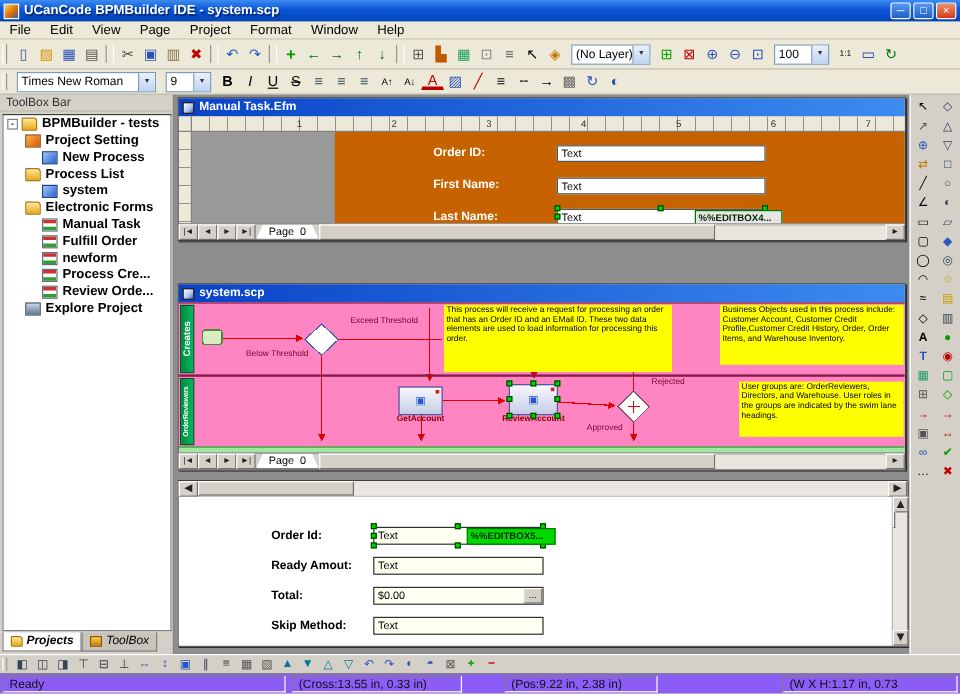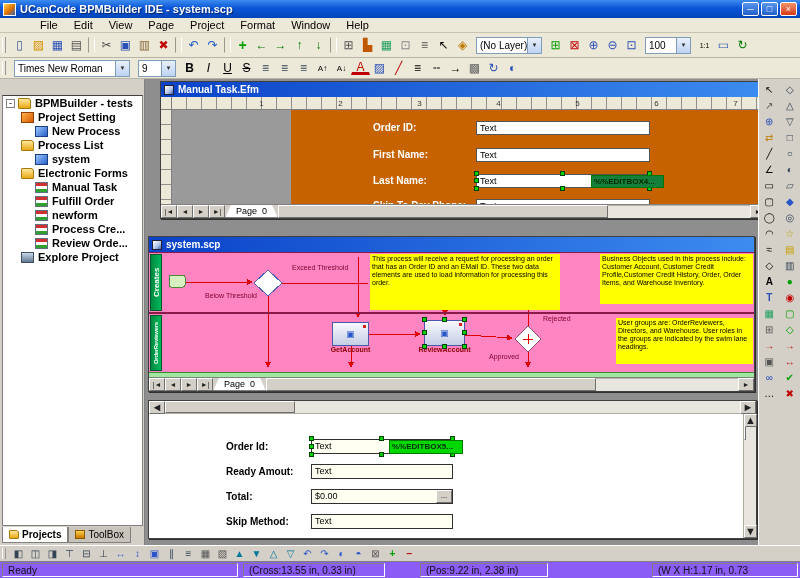--- a/index.html
+++ b/index.html
@@ -9,21 +9,21 @@
 
 .titlebar{position:absolute;left:0;top:0;width:800px;height:18px;background:linear-gradient(180deg,#3C8CF0 0%,#0A55D8 45%,#0345B8 100%);display:flex;align-items:center;padding:0 3px;}
 .app-icon{width:13px;height:13px;background:linear-gradient(135deg,#FFD24A 0%,#E07000 55%,#2A60C0 100%);border:1px solid #fff;margin-right:4px;flex:none;}
 .title-text{color:#fff;font-weight:bold;font-size:11px;text-shadow:1px 1px 1px #00256e;flex:1;white-space:nowrap;overflow:hidden;}
 .tb-btns{display:flex;gap:2px;flex:none;}
 .tb-btns span{width:17px;height:14px;font-size:9px;line-height:12px;text-align:center;color:#fff;border:1px solid #fff;border-radius:2px;cursor:default;}
 .tbtn-min,.tbtn-max{background:linear-gradient(180deg,#5A96F0,#2060C8);}
 .tbtn-close{background:linear-gradient(180deg,#F0926A,#D63A1A);}
 
 
-.menubar{position:absolute;left:0;top:18px;width:800px;height:15px;background:#ECE9D8;display:flex;align-items:center;border-bottom:1px solid #C8C4B4;padding-left:32px;}
+.menubar{position:absolute;left:0;top:18px;width:800px;height:15px;background:#ECE9D8;display:flex;align-items:center;border-bottom:1px solid #C8C4B4;}
 .menu-item{padding:0 8px;height:15px;line-height:15px;color:#000;}
 
 
 .toolbar{position:absolute;background:#ECE9D8;display:flex;align-items:center;border-bottom:1px solid #B8B4A8;}
 .toolbar1{left:0;top:33px;width:800px;height:25px;}
 .toolbar2{left:0;top:58px;width:800px;height:21px;}
 .grip{width:4px;height:70%;border-left:1px solid #fff;border-right:1px solid #999;margin:0 4px 0 2px;flex:none;}
 .tb-icons{display:flex;align-items:center;flex:none;}
 .tbi{width:19px;height:19px;display:inline-flex;align-items:center;justify-content:center;font-size:12px;border:1px solid transparent;cursor:default;overflow:hidden;}
 .combo{display:inline-flex;align-items:center;background:#fff;border:1px solid #7F9DB9;height:17px;font-size:10px;margin:0 4px;flex:none;}
@@ -43,52 +43,52 @@
 .lv1{padding-left:18px;}
 .lv2{padding-left:32px;}
 .expander{width:9px;height:9px;border:1px solid #808080;background:#fff;font-size:9px;line-height:7px;text-align:center;margin-right:3px;flex:none;font-weight:normal;}
 .ti{width:13px;height:11px;margin-right:4px;flex:none;}
 .ti-folder{background:linear-gradient(180deg,#FFE89C,#E8A817);border:1px solid #A87808;border-radius:1px 3px 1px 1px;}
 .ti-setting{background:linear-gradient(135deg,#FFB24A,#D85800);border:1px solid #904000;}
 .ti-process{background:linear-gradient(135deg,#9CC8FF,#2860C8);border:1px solid #1A3C80;}
 .ti-form{background:#fff;border:1px solid #607080;box-shadow:inset 0 -3px 0 #30A030,inset 0 3px 0 #D03030;}
 .ti-explore{background:linear-gradient(180deg,#C8D8E8,#607890);border:1px solid #405060;}
 .ti-toolbox{background:linear-gradient(180deg,#FFD24A,#C87800);border:1px solid #905800;}
-.panel-tabs{position:absolute;left:2px;bottom:2px;height:16px;display:flex;}
+.panel-tabs{position:absolute;left:2px;bottom:2px;height:16px;display:flex;font-style:italic;}
 .ltab{display:flex;align-items:center;gap:3px;padding:0 6px;font-size:10px;border:1px solid #808080;border-top:none;background:#C8C4BC;color:#000;cursor:default;}
 .ltab.active{background:#fff;font-weight:bold;}
 .ltab .ti{width:10px;height:9px;margin-right:0;}
 
 
 .mdi{position:absolute;left:145px;top:79px;width:613px;height:466px;background:#8E8E8E;overflow:hidden;}
 .win{position:absolute;background:#D4D0C8;border:1px solid #404040;box-shadow:1px 1px 0 #303030;}
 .ctitle{position:absolute;left:0;top:0;right:0;height:15px;background:linear-gradient(90deg,#0A42C8,#3C8CF0);display:flex;align-items:center;padding:0 3px;gap:4px;}
 .ctext{color:#fff;font-weight:bold;font-size:10px;white-space:nowrap;}
 .cicon{width:10px;height:10px;background:linear-gradient(135deg,#FFF,#B0C4E8 60%,#4060B0);border:1px solid #223;flex:none;}
 
 
 .pagerow{position:absolute;left:0;bottom:0;right:0;height:14px;background:#D4D0C8;border-top:1px solid #808080;display:flex;align-items:stretch;font-size:7px;}
 .navbtn{width:16px;background:#D4D0C8;border:1px solid;border-color:#fff #707070 #707070 #fff;text-align:center;line-height:12px;color:#222;flex:none;cursor:default;}
 .pagetab{background:#fff;border:1px solid #808080;border-top:none;padding:0 10px;font-size:9px;line-height:12px;white-space:pre;clip-path:polygon(6px 0,calc(100% - 6px) 0,100% 100%,0 100%);flex:none;}
 .hthumb{width:330px;background:#D4D0C8;border:1px solid;border-color:#fff #707070 #707070 #fff;flex:none;}
 .htrack{flex:1;background:#E8E6DE;border-top:1px solid #B8B4A8;}
 
 
-.win1{left:15px;top:2px;width:607px;height:138px;}
+.win1{left:3px;top:2px;width:607px;height:120px;}
 .w1corner{position:absolute;left:0;top:15px;width:11px;height:13px;background:#ECE9D8;border-right:1px solid #808080;border-bottom:1px solid #808080;}
 .w1ruler{position:absolute;left:11px;top:15px;right:0;height:13px;background:#ECE9D8 repeating-linear-gradient(90deg,transparent 0 14px,#909090 14px 15px);border-bottom:1px solid #808080;display:flex;padding-left:50px;font-size:8px;color:#333;overflow:hidden;}
 .rn{width:79px;text-align:center;line-height:13px;flex:none;}
 .w1vruler{position:absolute;left:0;top:28px;width:11px;bottom:14px;background:#ECE9D8 repeating-linear-gradient(180deg,transparent 0 14px,#909090 14px 15px);border-right:1px solid #808080;}
 .w1body{position:absolute;left:11px;top:28px;right:0;bottom:14px;background:#9A9A9A;overflow:hidden;}
 .w1page{position:absolute;left:119px;top:0;right:0;bottom:0;background:#C66300;}
 .w1row{position:absolute;left:0;right:0;height:15px;}
 .r1{top:11px;}.r2{top:38px;}.r3{top:64px;}.r4{top:89px;}
 .w1label{position:absolute;left:82px;top:1px;color:#fff;font-weight:bold;font-size:10px;white-space:nowrap;}
 .w1input{position:absolute;left:185px;top:0;width:174px;height:14px;background:#fff;border:1px solid #555;font-size:9px;line-height:12px;padding:0 3px;color:#000;}
-.seltag{position:absolute;left:300px;top:1px;width:73px;height:13px;background:#15803d;border:1px solid #007800;color:#002800;font-size:8px;font-weight:bold;line-height:11px;padding:0 2px;white-space:nowrap;overflow:hidden;z-index:6;}
+.seltag{position:absolute;left:300px;top:1px;width:73px;height:13px;background:#e5e5e5;border:1px solid #007800;color:#002800;font-size:8px;font-weight:bold;line-height:11px;padding:0 2px;white-space:nowrap;overflow:hidden;z-index:6;}
 
 
 .hd{position:absolute;width:5px;height:5px;background:#00D400;border:1px solid #004000;z-index:5;}
 .tl{left:-3px;top:-4px;}.tm{left:50%;margin-left:-3px;top:-4px;}.tr{right:-3px;top:-4px;}
 .ml{left:-3px;top:50%;margin-top:-3px;}.mr{right:-3px;top:50%;margin-top:-3px;}
 .bl{left:-3px;bottom:-4px;}.bm{left:50%;margin-left:-3px;bottom:-4px;}.br{right:-3px;bottom:-4px;}
 
 
 .win2{left:3px;top:157px;width:607px;height:156px;}
 .w2body{position:absolute;left:0;top:15px;right:0;bottom:14px;background:#FF85C2;border-top:1px solid #8B1A4A;overflow:hidden;}
@@ -258,20 +258,21 @@
         <span class="tbi" style="color:#000000;font-weight:bold">≡</span>
         <span class="tbi" style="color:#000000">╌</span>
         <span class="tbi" style="color:#000000">→</span>
         <span class="tbi" style="color:#666666">▩</span>
         <span class="tbi" style="color:#2b50b8">↻</span>
         <span class="tbi" style="color:#2b50b8">◐</span>
       </span>
   </div>
 
   <div class="leftpanel">
+    <div class="panel-caption">ToolBox Bar</div>
     <div class="tree">
       <div class="titem lv0">
         <span class="expander">-</span>
         <span class="ti ti-folder"></span>
         <span class="tlabel">BPMBuilder - tests</span>
       </div>
       <div>
 
           <div class="titem lv1">
             <span class="ti ti-setting"></span>

